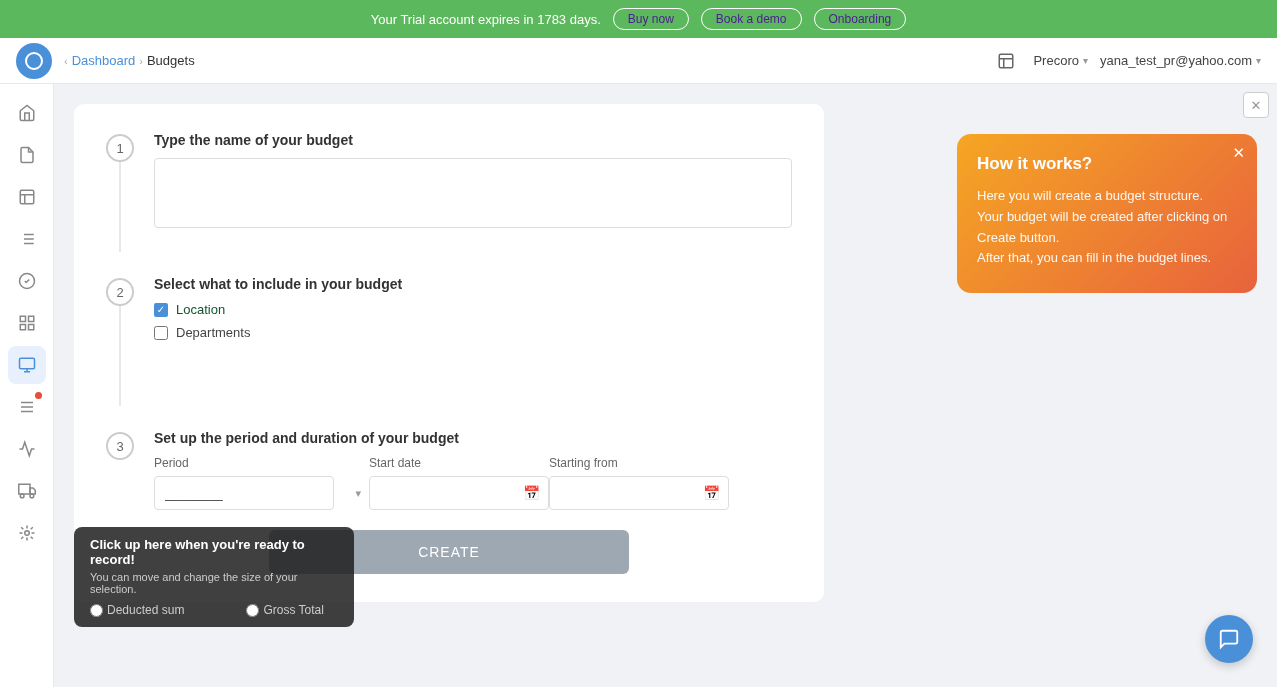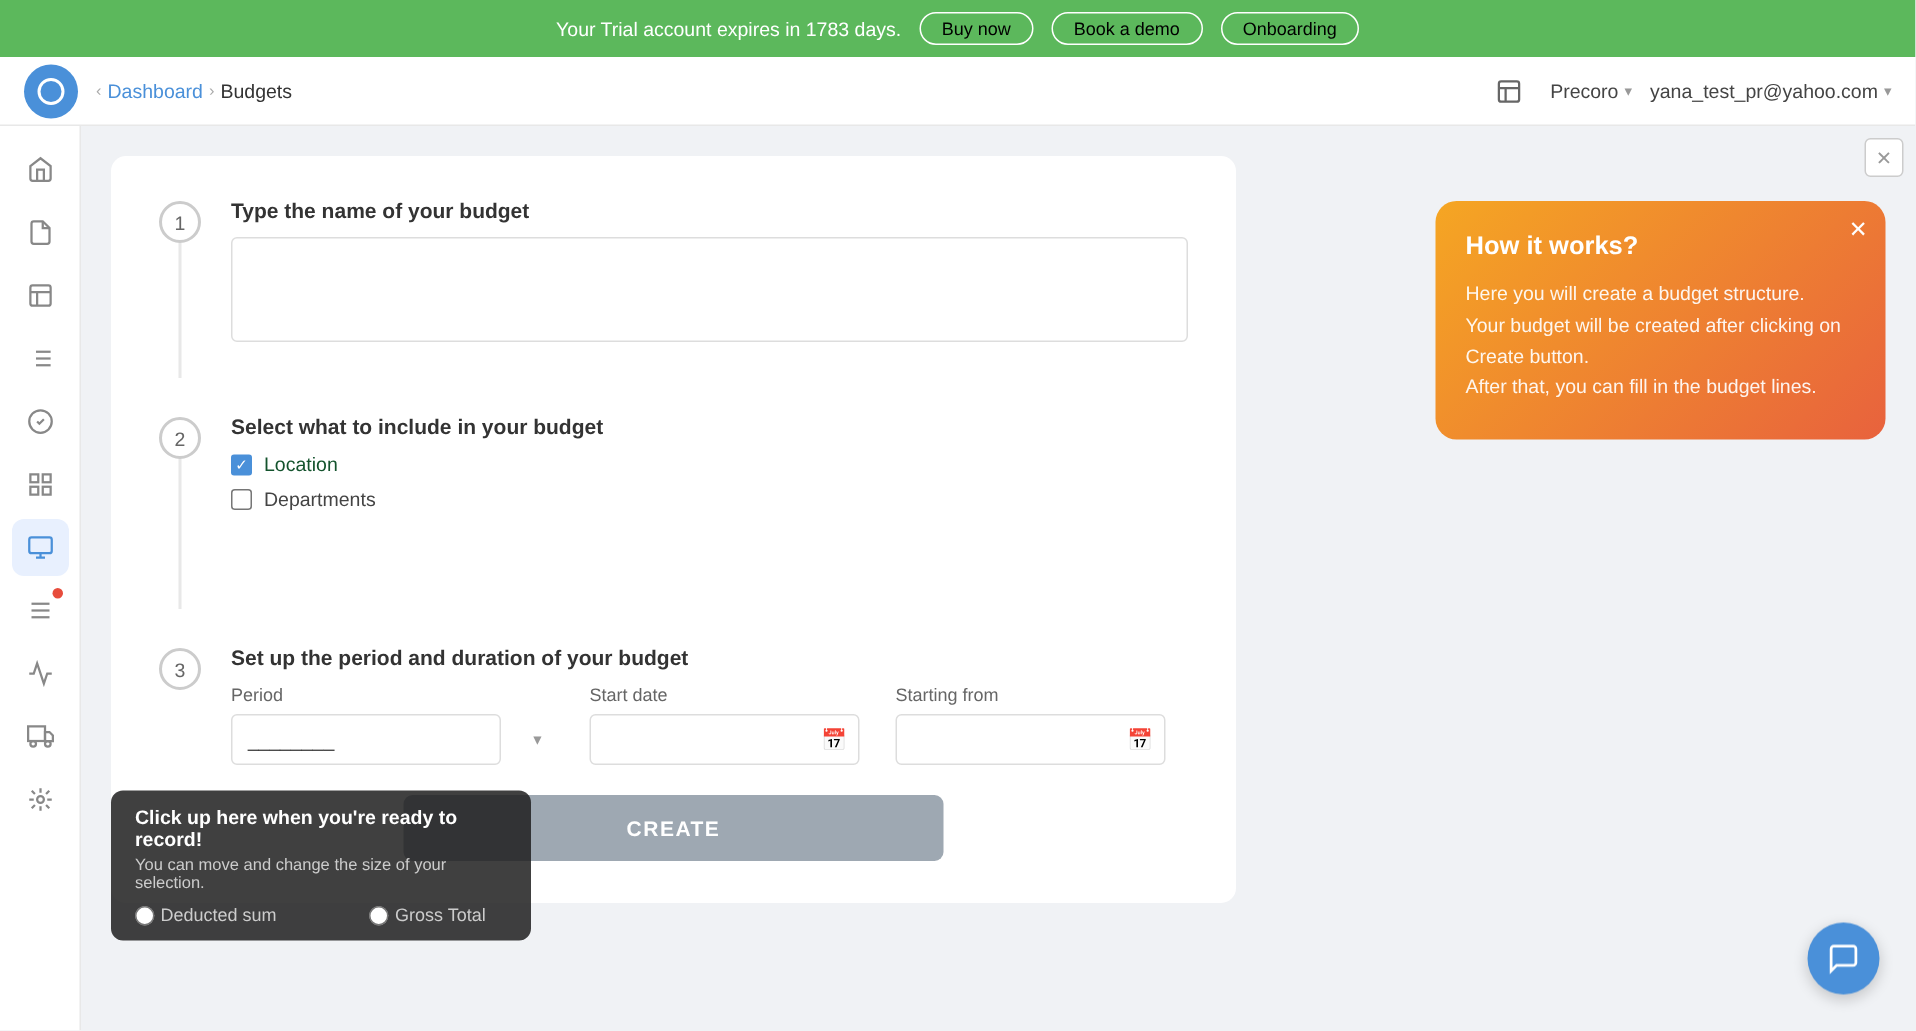--- a/index.html
+++ b/index.html
@@ -14,21 +14,21 @@
       justify-content: center;
       padding: 8px 16px;
       font-size: 13px;
       gap: 12px;
       height: 38px;
     }
     .banner-text { font-size: 13px; }
     .banner-btn {
       border: 1.5px solid white;
       background: transparent;
-      color: #000000;
+      color: #4c1d95;
       border-radius: 14px;
       padding: 3px 14px;
       font-size: 12px;
       cursor: pointer;
     }
 
     
     .header {
       background: white;
       display: flex;
@@ -239,21 +239,20 @@
 
     .custom-fields-label {
       font-size: 13px;
       color: #888;
       margin: 8px 0 4px;
     }
 
     
     .period-row {
       display: flex;
-      gap: 24px;
       align-items: flex-start;
     }
     .period-field { display: flex; flex-direction: column; gap: 6px; }
     .field-label { font-size: 12px; color: #666; }
     .select-wrapper {
       position: relative;
       width: 215px;
     }
     .period-select {
       width: 180px;
@@ -306,21 +305,21 @@
       justify-content: center;
     }
     .create-btn {
       width: 360px;
       height: 44px;
       background: #9ea8b2;
       color: white;
       border: none;
       border-radius: 6px;
       font-size: 14px;
-      font-weight: 700;
+      font-weight: 400;
       letter-spacing: 1px;
       cursor: pointer;
     }
 
     
     .how-it-works {
       position: absolute;
       top: 50px;
       right: 20px;
       width: 300px;

